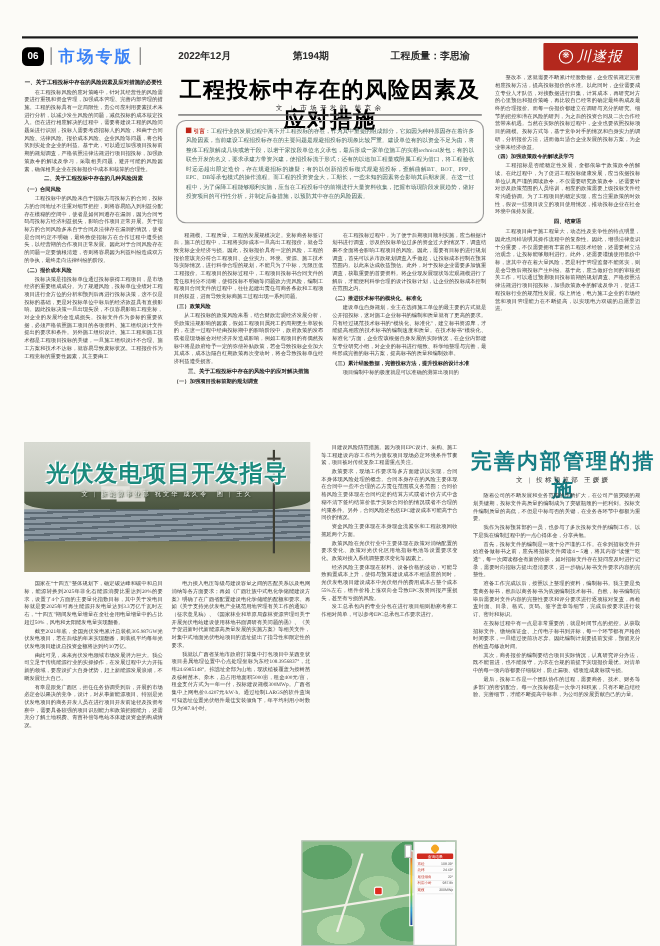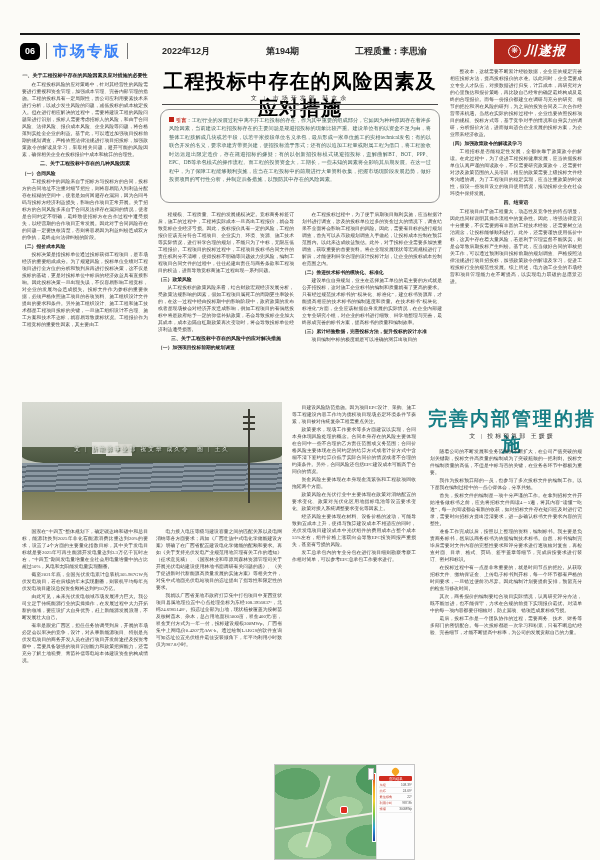--- a/index.html
+++ b/index.html
@@ -8,21 +8,21 @@
   .abs{position:absolute}
   
   .topline{left:20px;top:33px;width:560px;height:2px;background:#1a1a1a}
   .hdr{left:20px;top:38px;width:560px;height:26px;display:flex;align-items:center;font-family:"Liberation Sans",sans-serif}
   .badge{width:20px;height:17px;background:#000000;color:#fff;border-radius:5px;font-size:9px;font-weight:bold;display:flex;align-items:center;justify-content:center}
   .vbar{width:1px;height:16px;background:#777;margin:0 6px}
   .sect{font-size:15px;font-weight:bold;color:#3b82f6;letter-spacing:2px}
   .hmeta{font-size:9px;font-weight:bold;color:#2c2c2c}
   .logo{margin-left:auto;background:#b3281d;color:#fff;width:86px;height:25px;display:flex;align-items:center;justify-content:center;gap:3px;border-radius:1px}
   .logo .emb{width:13px;height:13px;border:1.3px solid #fff;border-radius:50%;display:flex;align-items:center;justify-content:center;font-size:8px;line-height:1}
-  .logo .lt{font-size:13px;font-style:italic;font-weight:bold;letter-spacing:1px;font-family:"Liberation Serif",serif}
+  .logo .lt{font-size:13px;font-style:italic;font-weight:normal;letter-spacing:1px;font-family:"Liberation Serif",serif}
   
   .col{font-size:4.8px;line-height:1.46;text-align:justify;overflow:hidden;color:#3d3d3d}
   .blk.p{text-indent:2em;margin-bottom:1px}
   .blk.h{font-weight:bold;font-size:5px;color:#1c1c1c;margin:2px 0;text-align:center;font-family:"Liberation Sans",sans-serif}
   .blk.sub{font-weight:bold;color:#222;margin:1.5px 0}
   
   .mtitle{left:158px;top:68px;width:284px;text-align:center;font-size:20px;font-weight:bold;color:#000000;font-family:Liberation Serif, serif;letter-spacing:1px}
   .mbyline{left:158px;top:94px;width:284px;text-align:center;font-size:6px;letter-spacing:3px;color:#333}
   .brule{left:162px;top:104px;width:276px;height:1px;background:#4a4a4a}
   .introbox{left:160px;top:109px;width:280px;height:94px;border:1px solid #9a9a9a;border-radius:9px;padding:6px 8px;font-size:5.2px;line-height:1.62;color:#44615c;text-align:justify}
@@ -117,20 +117,21 @@
     <div class="blk p">工程项目由于施工程量大，动态性及竞争性的特点明显，因此也同样说明其操作流程中的复杂性。因此，增强法律意识十分重要，不仅需要拥有丰富的工程技术经验，还需要树立法治观念，让投标能够顺利进行。此外，还需要谨慎使用低价中标，这其中存在着大量风险，若是利于管理监督不能落实，则是会导致后期投标产生纠纷。基于此，应当做好合同的审核把关工作，可以通过预测项目投标前期的规划调查、严格按照法律法规进行项目招投标，加强政策政令的解读及学习，促进工程投标行业的规范性发展。综上所述，电力施工企业的市场经营和项目管理能力在不断提高，以实现电力双碳的总愿景迈进。</div>
   </div>
 
 <div class="abs photo">
   <div class="sky"></div>
   <div class="trees"></div>
   <div class="bldg"></div>
   <div class="panels"></div>
   <div class="grass"></div>
   <div class="pole"></div>
+  <div class="ptitle">光伏发电项目开发指导</div>
   <div class="pbyline">文 | 新能源事业部 祝文华 成久令　图 | 王久</div>
 </div>
 
 <div class="abs col" style="left:22px;top:528px;width:126px;height:332px">
     <div class="blk p">国家在“十四五”整体规划下，确定碳达峰和碳中和总目标，能源转换到2025年非化石能源消费比重达到20%的要求，设置了4个方面的主要量化指数目标，其中关于发电目标就是要2025年可再生能源开发电量达到3.3万亿千瓦时左右，“十四五”期间发电量增量在全社会用电量增量中的占比超过50%，风电和太阳能发电量实现翻番。</div>
     <div class="blk p">截至2021年底，全国光伏发电累计总装机305.987GW光伏发电项目，若在后续的年末实现翻番，则装机平均每年光伏发电项目建设总投资金额将达到约10万亿。</div>
     <div class="blk p">由此可见，未来光伏发电领域市场发展潜力巨大。我公司立足于传统能源行业的实操操作，在发展过程中大力开拓新的领域，要应设扩大自身优势，赶上新能源发展浪潮，不断发展壮大自己。</div>
     <div class="blk p">有幸是跟党广西区，担任任务协调受到后，开展的市场必定会以果决的竞争，设计，对从事新能源项目、特别是光伏发电项目的商务开发人员在进行项目开发前途径及投资考察中，需要具备较强的项目识别能力和政策把握能力，还需充分了解土地税费、青苗补偿等电站本体建设资金的构成情况。</div>
   </div>
 <div class="abs col" style="left:156px;top:528px;width:126px;height:332px">

